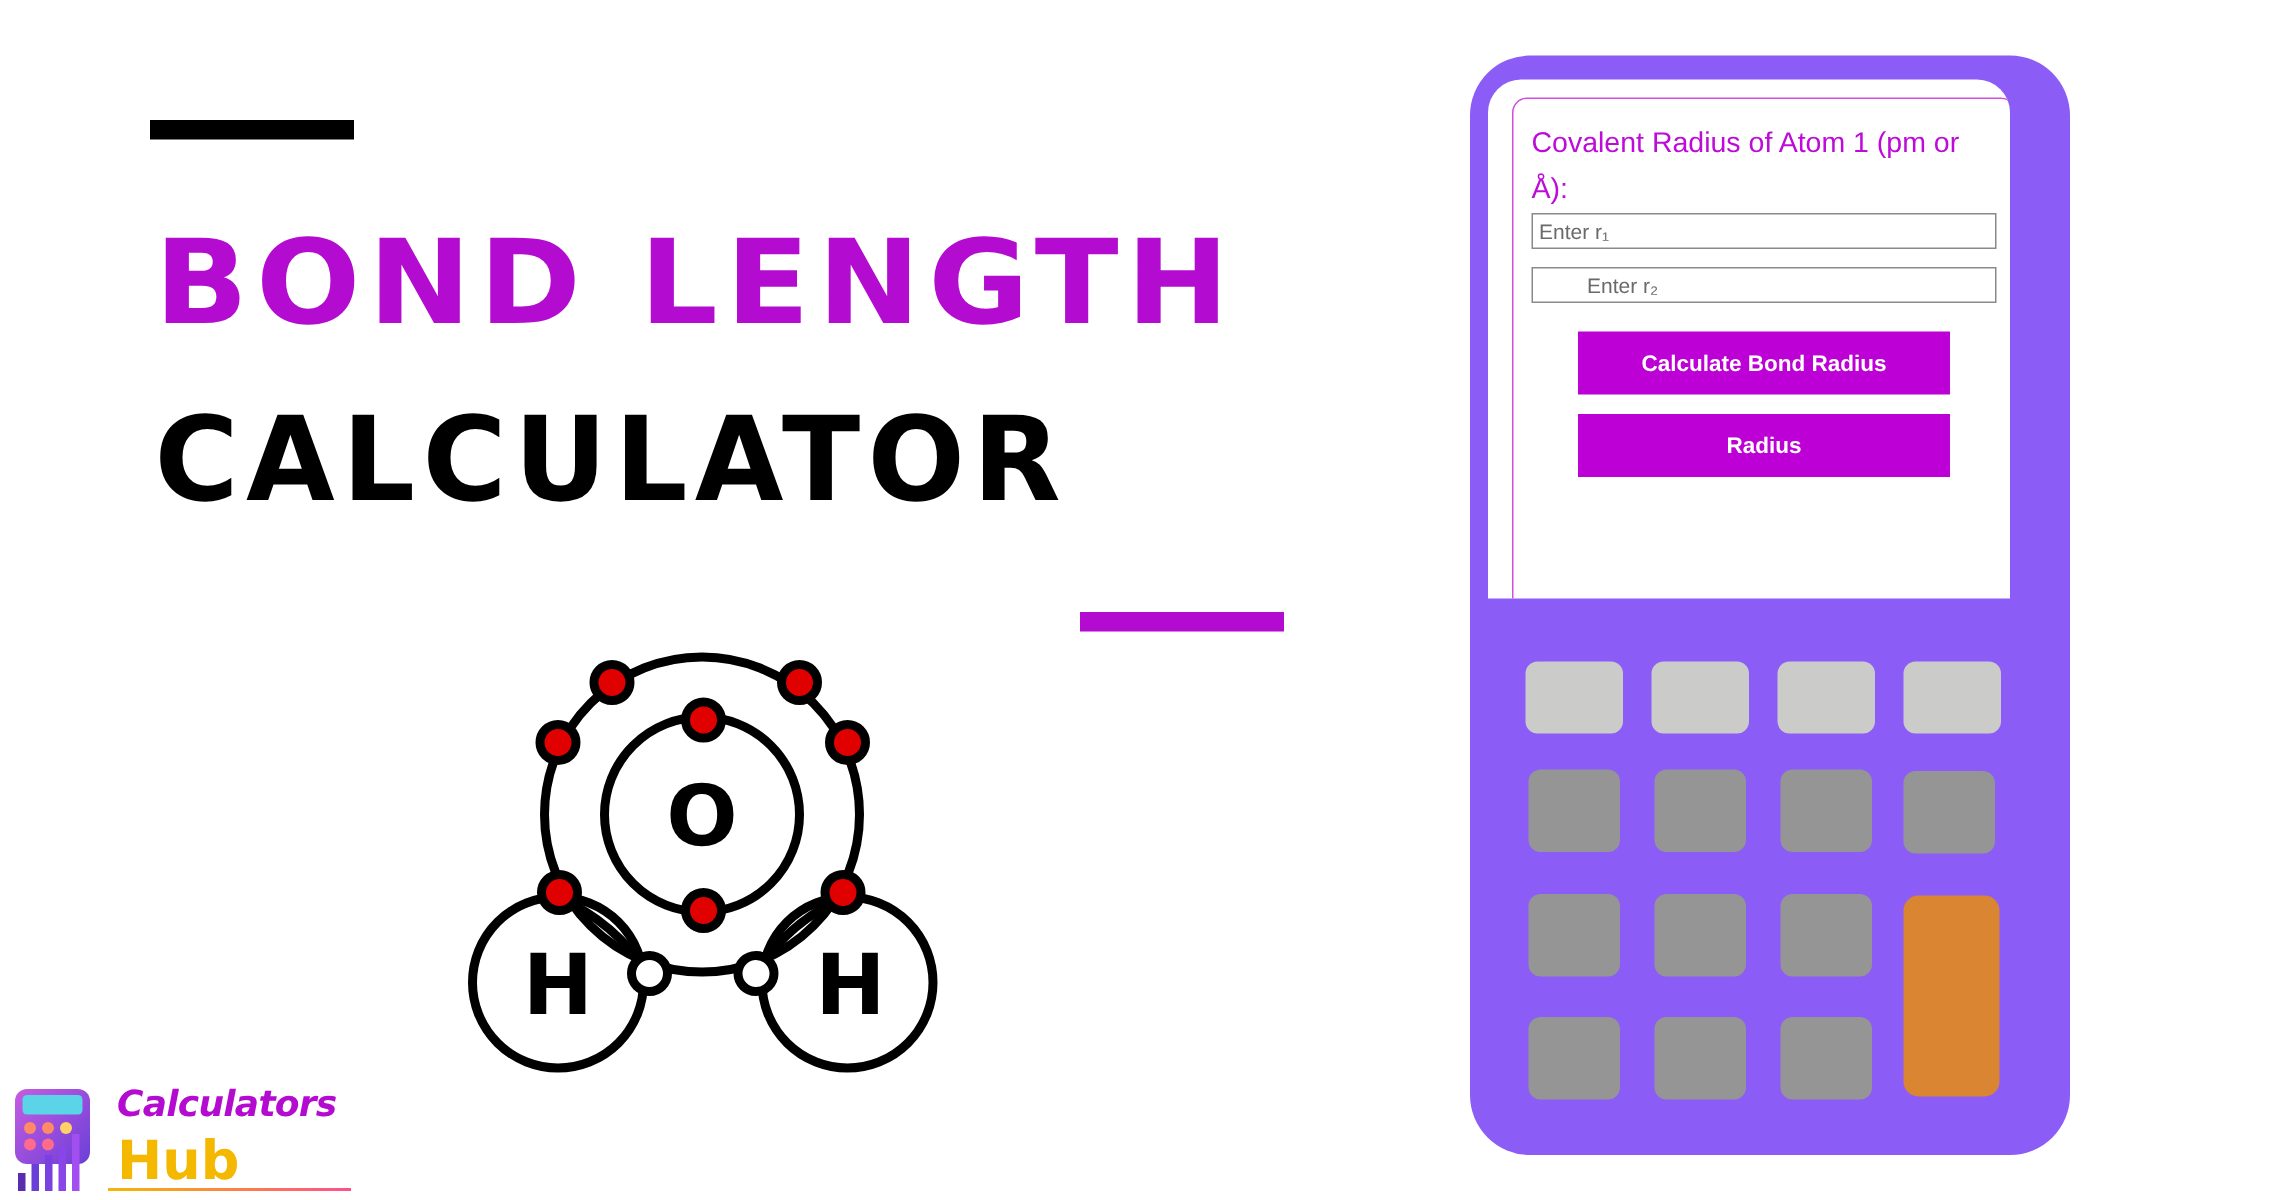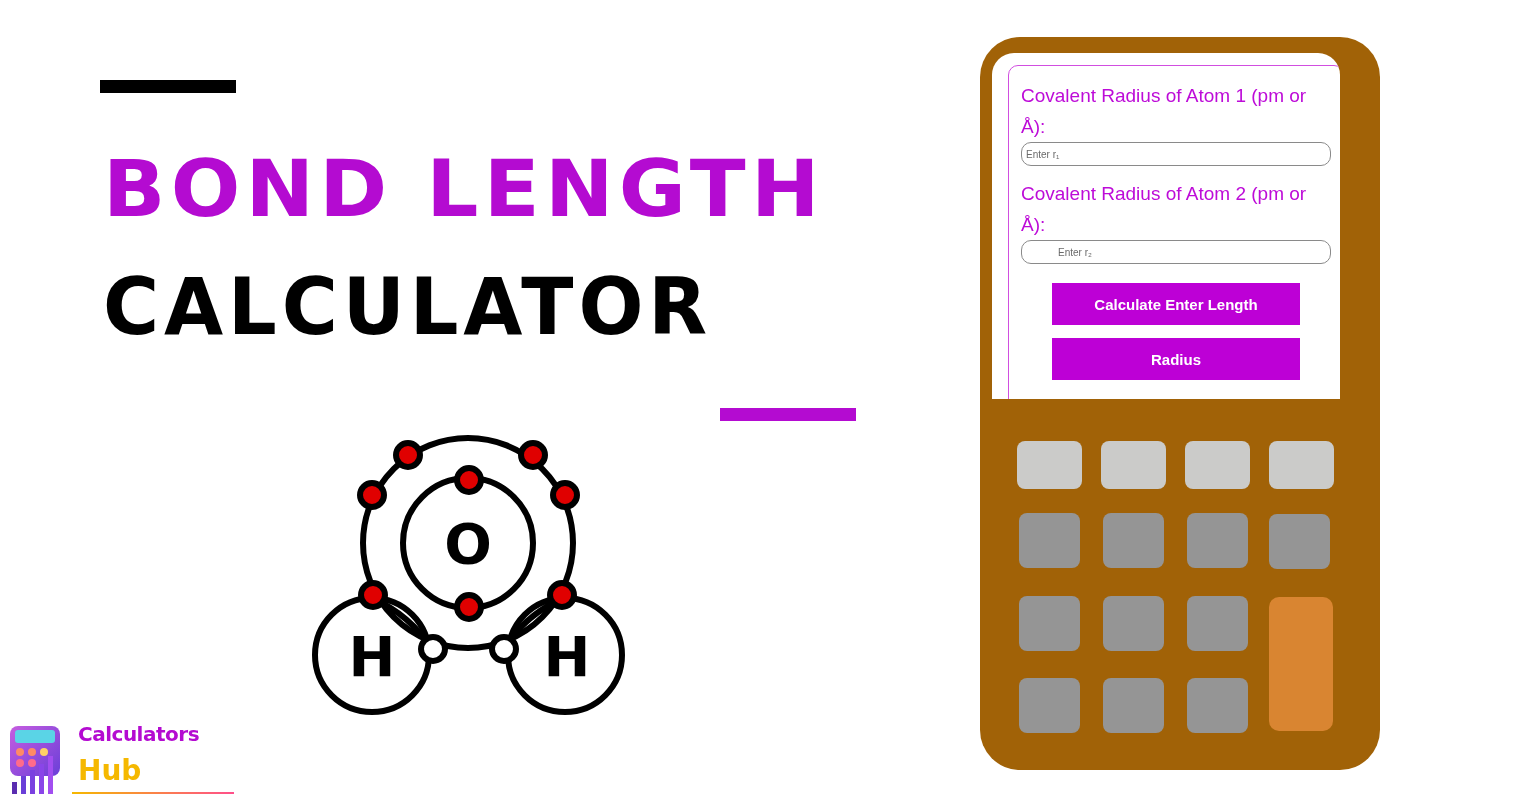--- a/index.html
+++ b/index.html
@@ -3,28 +3,28 @@
 <meta charset="utf-8">
 <style>
   html, body { margin:0; padding:0; }
   body { width:1520px; height:800px; background:#ffffff; position:relative; overflow:hidden; font-family:"Liberation Sans", sans-serif; }
   .bar-top { position:absolute; left:100px; top:80px; width:136px; height:13px; background:#000; }
   .title1 { position:absolute; left:103px; top:150px; font-family:"DejaVu Sans", sans-serif; font-weight:bold; font-size:78px; letter-spacing:5px; color:#b40bd1; line-height:1; transform:scaleX(1.05); transform-origin:left top; }
   .title2 { position:absolute; left:103px; top:268px; font-family:"DejaVu Sans", sans-serif; font-weight:bold; font-size:78px; letter-spacing:5px; color:#000; line-height:1; transform:scaleX(0.98); transform-origin:left top; }
   .bar-mid { position:absolute; left:720px; top:408px; width:136px; height:13px; background:#b40bd1; }
   .molecule { position:absolute; left:300px; top:430px; width:340px; height:300px; }
   .logo { position:absolute; left:8px; top:722px; width:240px; height:74px; }
-  .logo-text1 { position:absolute; left:70px; top:0px; font-family:"DejaVu Sans", sans-serif; font-weight:bold; font-size:20px; color:#b40bd1; letter-spacing:-0.5px; }
-  .logo-text2 { position:absolute; left:70px; top:32px; font-family:"DejaVu Sans", sans-serif; font-weight:bold; font-size:28px; color:#f5b800; }
+  .logo-text1 { position:absolute; left:70px; top:0px; font-family:"DejaVu Sans", sans-serif; font-weight:bold; font-size:24px; color:#b40bd1; letter-spacing:-0.5px;font-style:italic; }
+  .logo-text2 { position:absolute; left:70px; top:32px; font-family:"DejaVu Sans", sans-serif; font-weight:bold; font-size:36px; color:#f5b800; }
   .logo-line { position:absolute; left:64px; top:70px; width:162px; height:2px; background:linear-gradient(90deg,#f5b800,#ff4f8b); }
-  .calc { position:absolute; left:980px; top:37px; width:400px; height:733px; background:#a16207; border-radius:40px; }
+  .calc { position:absolute; left:980px; top:37px; width:400px; height:733px; background:#8b5cf6; border-radius:40px; }
   .screen { position:absolute; left:12px; top:16px; width:348px; height:346px; background:#fff; border-radius:22px 22px 0 0; overflow:hidden; }
   .form { position:absolute; left:16px; top:12px; width:336px; height:360px; border:1.5px solid #d14ee0; border-radius:10px; box-sizing:border-box; padding:14px 12px 0 12px; }
   .lbl { color:#bd0bd8; font-size:19px; line-height:31px; }
-  .inp { display:block; width:310px; height:24px; border:1px solid #8a8a8a; border-radius:10px; box-sizing:border-box; font-family:"Liberation Sans", sans-serif; font-size:10px; color:#555; padding:0 4px; margin:0 0 12px 0; }
+  .inp { display:block; width:310px; height:24px; border:1px solid #8a8a8a; border-radius:0; box-sizing:border-box; font-family:"Liberation Sans", sans-serif; font-size:14px; color:#555; padding:0 4px; margin:0 0 12px 0; }
   .inp::placeholder { color:#6a6a6a; }
   .btn { display:block; width:248px; height:42px; margin:0 auto 13px auto; background:#bd00d6; color:#fff; border:none; font-family:"Liberation Sans", sans-serif; font-size:15px; font-weight:bold; }
   .key { position:absolute; border-radius:8px; }
   .k-light { background:#cbcbc9; }
   .k-mid { background:#959595; }
   .k-orange { background:#d98531; border-radius:10px; }
 </style>
 </head>
 <body>
 
@@ -85,23 +85,22 @@
   <span class="logo-text1">Calculators</span>
   <span class="logo-text2">Hub</span>
   <div class="logo-line"></div>
 </div>
 
 <div class="calc">
   <div class="screen">
     <div class="form">
       <div class="lbl">Covalent Radius of Atom 1 (pm or Å):</div>
       <input class="inp" type="text" placeholder="Enter r₁" style="">
-      <div class="lbl">Covalent Radius of Atom 2 (pm or Å):</div>
       <input class="inp" type="text" style="margin-bottom: 19px; padding-left: 36px;" placeholder="Enter r₂">
-      <button class="btn">Calculate Enter Length</button>
+      <button class="btn">Calculate Bond Radius</button>
       <button class="btn">Radius</button>
     </div>
   </div>
 
   <div class="key k-light" style="left:37px;top:404px;width:65px;height:48px;"></div>
   <div class="key k-light" style="left:121px;top:404px;width:65px;height:48px;"></div>
   <div class="key k-light" style="left:205px;top:404px;width:65px;height:48px;"></div>
   <div class="key k-light" style="left:289px;top:404px;width:65px;height:48px;"></div>
 
   <div class="key k-mid" style="left:39px;top:476px;width:61px;height:55px;"></div>

